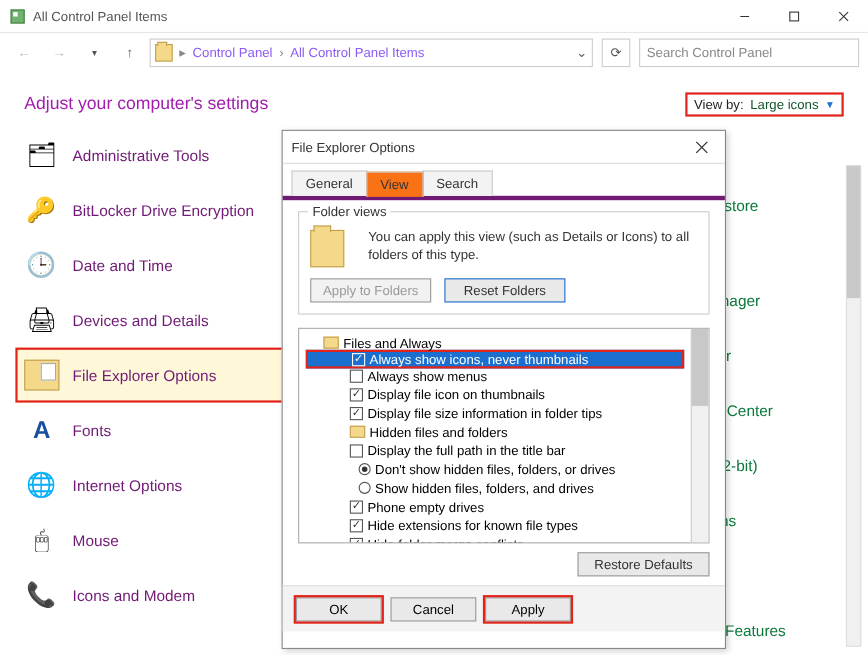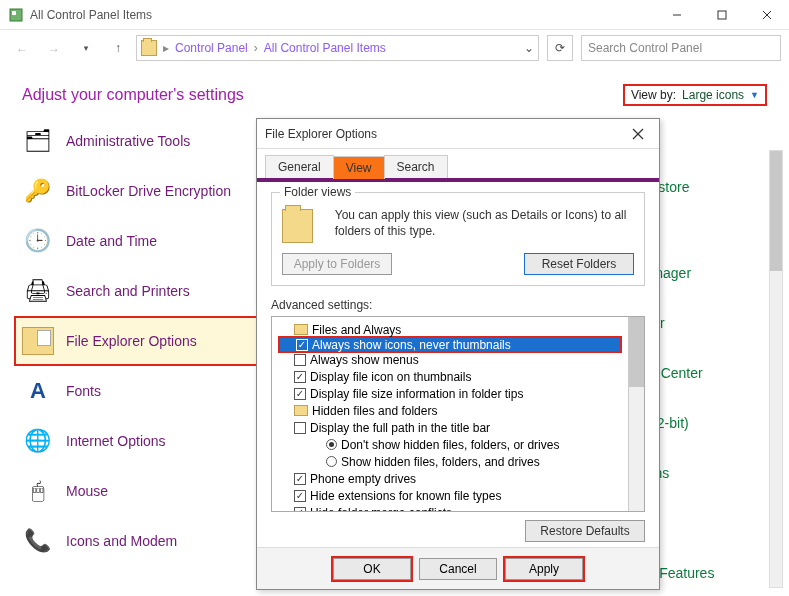--- a/index.html
+++ b/index.html
@@ -56,41 +56,41 @@
 .tabs{display:flex;padding:6px 8px 0 8px;border-bottom:4px solid #701a75}
 .tab{padding:4px 12px;border:1px solid #ccc;border-bottom:none;background:#f3f3f3;margin-right:-1px;color:#333}
 .tab.active{background:#f97316;position:relative;top:1px}
 .tabbody{padding:10px 14px}
 .groupbox{border:1px solid #ccc;padding:10px;position:relative;margin-bottom:12px}
 .groupbox .legend{position:absolute;top:-8px;left:8px;background:#fff;padding:0 4px;color:#333}
 .fv-row{display:flex;gap:22px;align-items:center}
 .big-folder{width:40px;height:34px;background:#f5d98a;border:1px solid #c0a050;margin-top:6px;position:relative}
 .big-folder::before{content:"";position:absolute;top:-5px;left:2px;width:14px;height:5px;background:#f5d98a;border:1px solid #c0a050;border-bottom:none}
 .fv-text{line-height:1.35;color:#333}
-.btn-row{display:flex;gap:12px;margin-top:10px;justify-content:space-between}
+.btn-row{display:flex;gap:12px;margin-top:10px;justify-content:flex-start}
 .btn{min-width:110px;height:22px;border:1px solid #999;background:#e9e9e9;display:flex;align-items:center;justify-content:center;color:#333}
 .btn.disabled{color:#999;background:#f2f2f2}
 .btn.blue{border:1.5px solid #1a6fcf}
 .adv-label{margin:6px 0 4px 0;color:#333}
 .tree{border:1px solid #aaa;height:196px;position:relative;background:#fff}
 .tree-scroll{position:absolute;right:0;top:0;bottom:0;width:16px;background:#f0f0f0;border-left:1px solid #ccc}
 .tree-thumb{position:absolute;top:0;left:0;right:0;height:70px;background:#c8c8c8}
 .tree-body{position:absolute;left:0;right:16px;top:0;bottom:0;padding:4px 6px;overflow:hidden}
 .node{display:flex;align-items:center;gap:4px;height:17px;white-space:nowrap}
-.indent1{padding-left:16px}.indent2{padding-left:16px}.indent3{padding-left:48px}
+.indent1{padding-left:16px}.indent2{padding-left:40px}.indent3{padding-left:48px}
 .small-folder{width:14px;height:11px;background:#f5d98a;border:1px solid #c0a050}
 .chk{width:12px;height:12px;border:1px solid #555;display:inline-flex;align-items:center;justify-content:center;font-size:10px;line-height:1}
 .chk.checked::after{content:"✓";color:#333;font-size:10px}
 .radio{width:11px;height:11px;border:1px solid #555;border-radius:50%;display:inline-flex;align-items:center;justify-content:center}
 .radio.sel::after{content:"";width:5px;height:5px;background:#333;border-radius:50%}
 .node.sel{background:#1a6fcf;color:#fff;border:2px solid #e2231a;margin:-2px 0}
 .node.sel .chk{border-color:#fff}
 .node.sel .chk.checked::after{color:#fff}
 .restore-row{display:flex;justify-content:flex-end;margin-top:8px}
-.dlg-foot{position:absolute;left:0;right:0;bottom:0;height:42px;border-top:1px solid #ddd;background:#f3f3f3;display:flex;align-items:center;justify-content:center;gap:8px;padding:0 12px}
+.dlg-foot{position:absolute;left:0;right:0;bottom:15px;height:42px;border-top:1px solid #ddd;background:#f3f3f3;display:flex;align-items:center;justify-content:flex-start;gap:8px;padding:0 12px}
 .foot-btn{width:78px;height:22px;border:1px solid #999;background:#e9e9e9;display:flex;align-items:center;justify-content:center}
 .hl-red{outline:2px solid #e2231a}
 </style>
 </head>
 <body>
 
 <div class="titlebar">
   <div class="icon-box">
     <svg width="14" height="14">
         <rect x="1" y="1" width="12" height="12" fill="#6fb36f" stroke="#3a7a3a"></rect>
@@ -153,21 +153,21 @@
     <div class="cp-item">
         <span class="ic">🔑</span>
         <span class="txt">BitLocker Drive Encryption</span>
       </div>
     <div class="cp-item">
         <span class="ic">🕒</span>
         <span class="txt">Date and Time</span>
       </div>
     <div class="cp-item">
         <span class="ic">🖨</span>
-        <span class="txt">Search and Printers</span>
+        <span class="txt">Devices and Details</span>
       </div>
     <div class="cp-item highlight">
         <span class="ic-folder"></span>
         <span class="txt">File Explorer Options</span>
       </div>
     <div class="cp-item">
         <span class="ic" style="color:#1a4fa0;font-weight:bold">A</span>
         <span class="txt">Fonts</span>
       </div>
     <div class="cp-item">
@@ -220,21 +220,20 @@
       <div class="legend">Folder views</div>
       <div class="fv-row">
         <div class="big-folder"></div>
         <div class="fv-text">You can apply this view (such as Details or Icons) to all folders of this type.</div>
       </div>
       <div class="btn-row">
         <div class="btn disabled">Apply to Folders</div>
         <div class="btn blue">Reset Folders</div>
       </div>
     </div>
-    <div class="adv-label">Advanced settings:</div>
     <div class="tree">
       <div class="tree-body">
         <div class="node indent1">
             <span class="small-folder"></span>
             <span>Files and Always</span>
           </div>
         <div class="node indent2 sel">
             <span class="chk checked"></span>
             <span>Always show icons, never thumbnails</span>
           </div>

